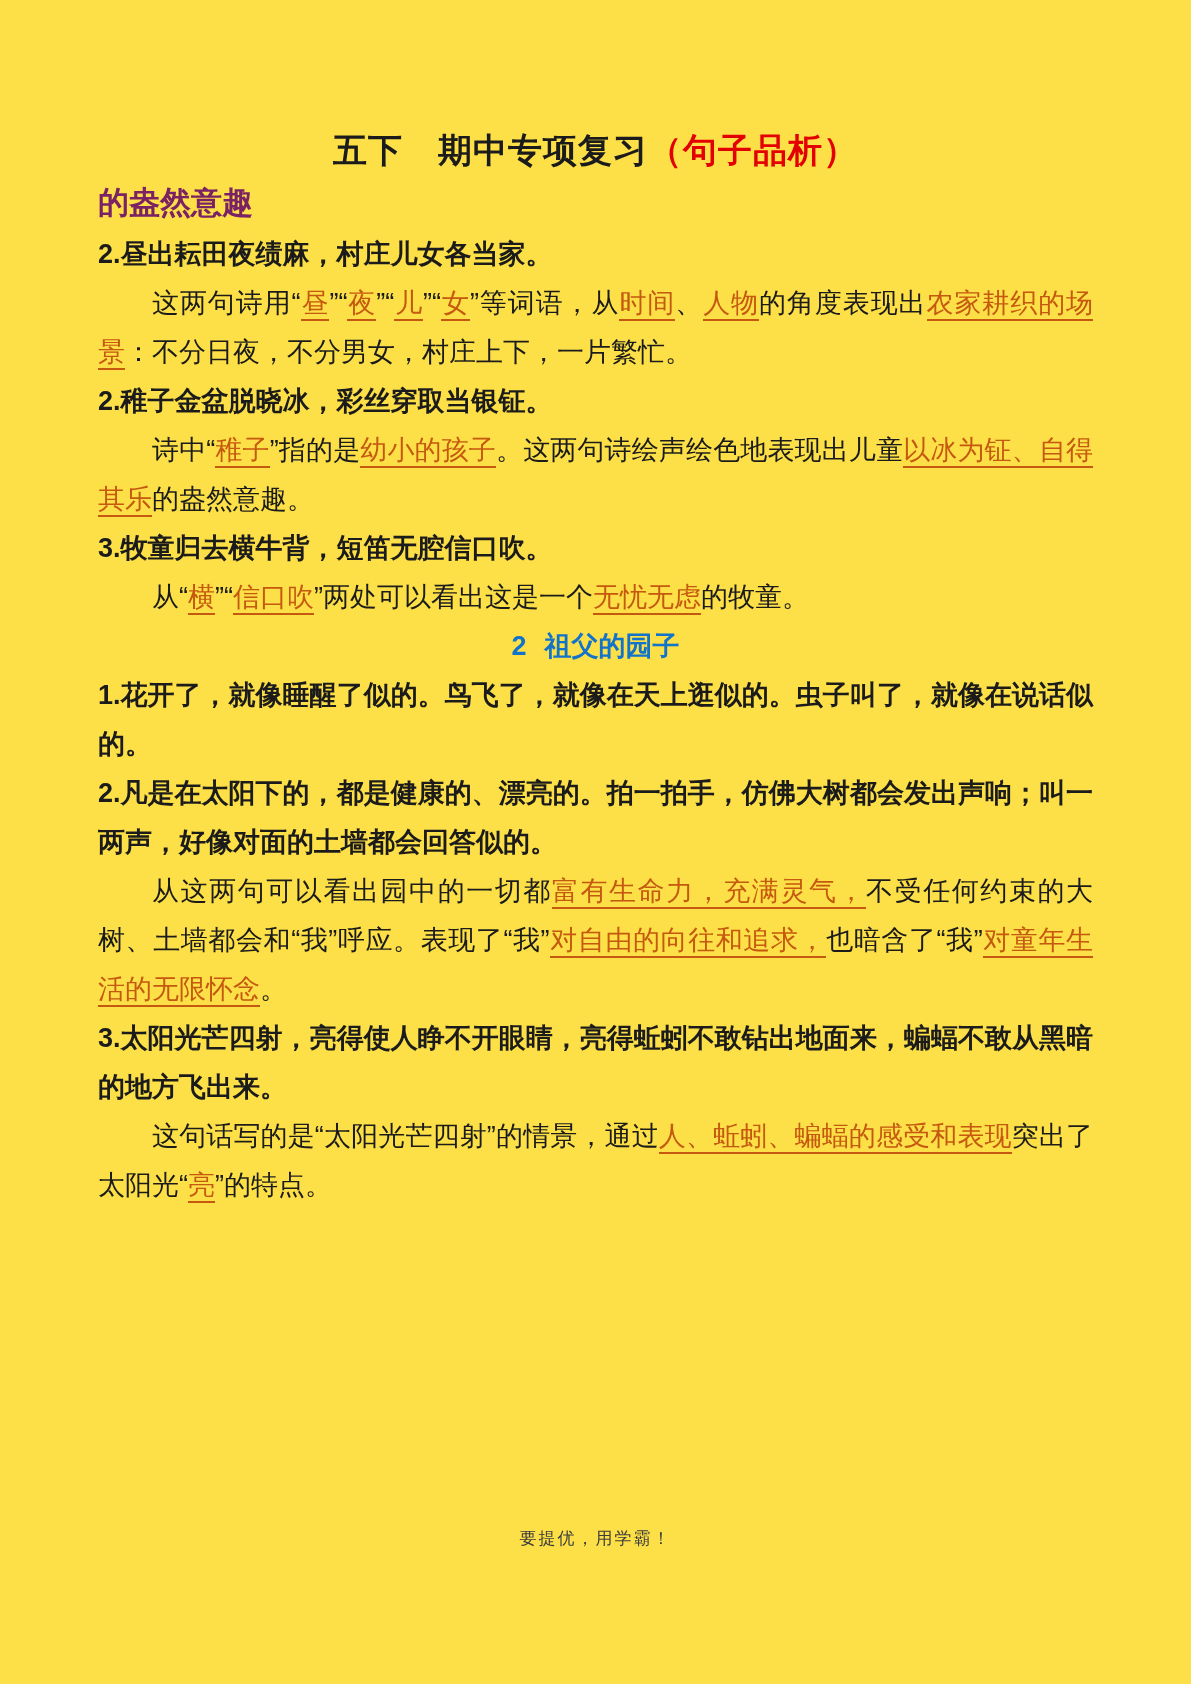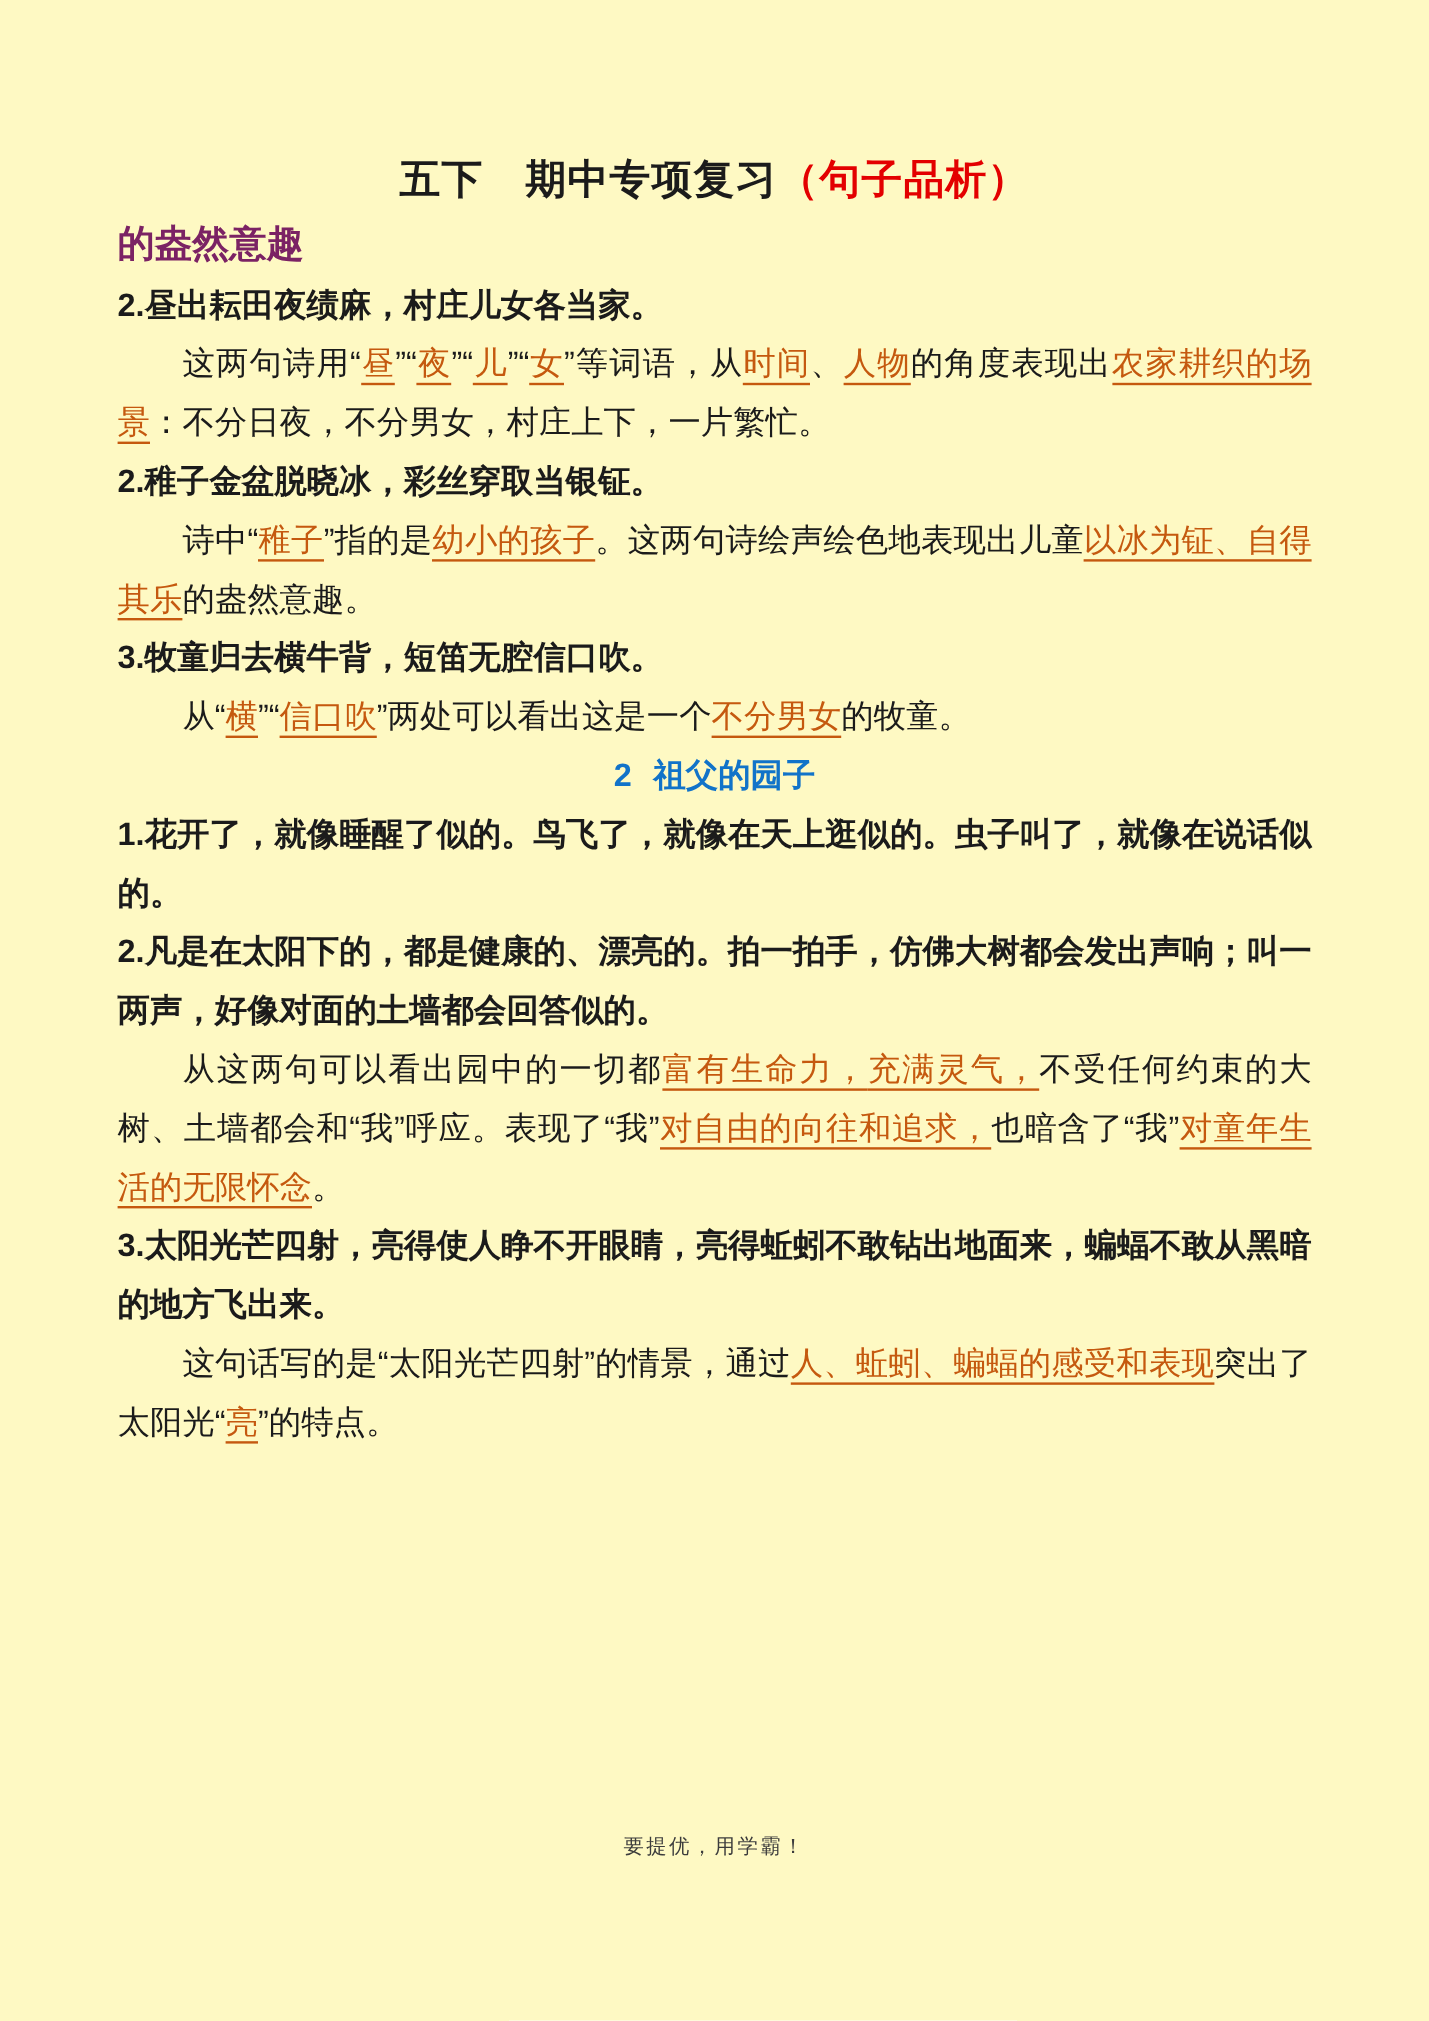--- a/index.html
+++ b/index.html
@@ -10,21 +10,21 @@
     --c-body:#1b1b1b;
     --c-footer:#3c3c3c;
   }
   *{box-sizing:border-box;}
   html,body{margin:0;padding:0;background:#ffffff;}
   .page{
     position:relative;
     width:1191px;
     height:1684px;
     margin:0 auto;
-    background:#fef9c3;
+    background:#fde047;
     padding:124px 98px 0 98px;
     font-family:"Liberation Sans","DejaVu Sans",sans-serif;
     color:var(--c-body);
     overflow:hidden;
   }
   .doc-title{
     margin:0;
     text-align:center;
     font-size:34px;
     font-weight:700;
@@ -79,21 +79,21 @@
 
 <div class="page">
   <h1 class="doc-title"><span>五下　期中专项复习</span><span class="title-red">（句子品析）</span></h1>
   <h2 class="unit-heading">的盎然意趣</h2>
   <div id="sections">
       <p class="block sentence"><span class="plain">2.昼出耘田夜绩麻，村庄儿女各当家。</span></p>
       <p class="block analysis indent"><span class="plain">这两句诗用“</span><span class="hl">昼</span><span class="plain">”“</span><span class="hl">夜</span><span class="plain">”“</span><span class="hl">儿</span><span class="plain">”“</span><span class="hl">女</span><span class="plain">”等词语，从</span><span class="hl">时间</span><span class="plain">、</span><span class="hl">人物</span><span class="plain">的角度表现出</span><span class="hl">农家耕织的场景</span><span class="plain">：不分日夜，不分男女，村庄上下，一片繁忙。</span></p>
       <p class="block sentence"><span class="plain">2.稚子金盆脱晓冰，彩丝穿取当银钲。</span></p>
       <p class="block analysis indent"><span class="plain">诗中“</span><span class="hl">稚子</span><span class="plain">”指的是</span><span class="hl">幼小的孩子</span><span class="plain">。这两句诗绘声绘色地表现出儿童</span><span class="hl">以冰为钲、自得其乐</span><span class="plain">的盎然意趣。</span></p>
       <p class="block sentence"><span class="plain">3.牧童归去横牛背，短笛无腔信口吹。</span></p>
-      <p class="block analysis indent"><span class="plain">从“</span><span class="hl">横</span><span class="plain">”“</span><span class="hl">信口吹</span><span class="plain">”两处可以看出这是一个</span><span class="hl">不分男女</span><span class="plain">的牧童。</span></p>
+      <p class="block analysis indent"><span class="plain">从“</span><span class="hl">横</span><span class="plain">”“</span><span class="hl">信口吹</span><span class="plain">”两处可以看出这是一个</span><span class="hl">无忧无虑</span><span class="plain">的牧童。</span></p>
       <h3 class="section-heading gapped" style="margin: 0px;"><span class="num">2</span><span>祖父的园子</span></h3>
       <p class="block sentence"><span class="plain">1.花开了，就像睡醒了似的。鸟飞了，就像在天上逛似的。虫子叫了，就像在说话似的。</span></p>
       <p class="block sentence"><span class="plain">2.凡是在太阳下的，都是健康的、漂亮的。拍一拍手，仿佛大树都会发出声响；叫一两声，好像对面的土墙都会回答似的。</span></p>
       <p class="block analysis indent"><span class="plain">从这两句可以看出园中的一切都</span><span class="hl">富有生命力，</span><span class="hl">充满灵气，</span><span class="plain">不受任何约束的大树、土墙都会和“我”呼应。表现了“我”</span><span class="hl">对自由的向往和追求，</span><span class="plain">也暗含了“我”</span><span class="hl">对童年生活的无限怀念</span><span class="plain">。</span></p>
       <p class="block sentence"><span class="plain">3.太阳光芒四射，亮得使人睁不开眼睛，亮得蚯蚓不敢钻出地面来，蝙蝠不敢从黑暗的地方飞出来。</span></p>
       <p class="block analysis indent"><span class="plain">这句话写的是“太阳光芒四射”的情景，通过</span><span class="hl">人、蚯蚓、蝙蝠的感受和表现</span><span class="plain">突出了太阳光“</span><span class="hl">亮</span><span class="plain">”的特点。</span></p>
     </div>
   <div class="footer">要提优，用学霸！</div>
 </div>
 

